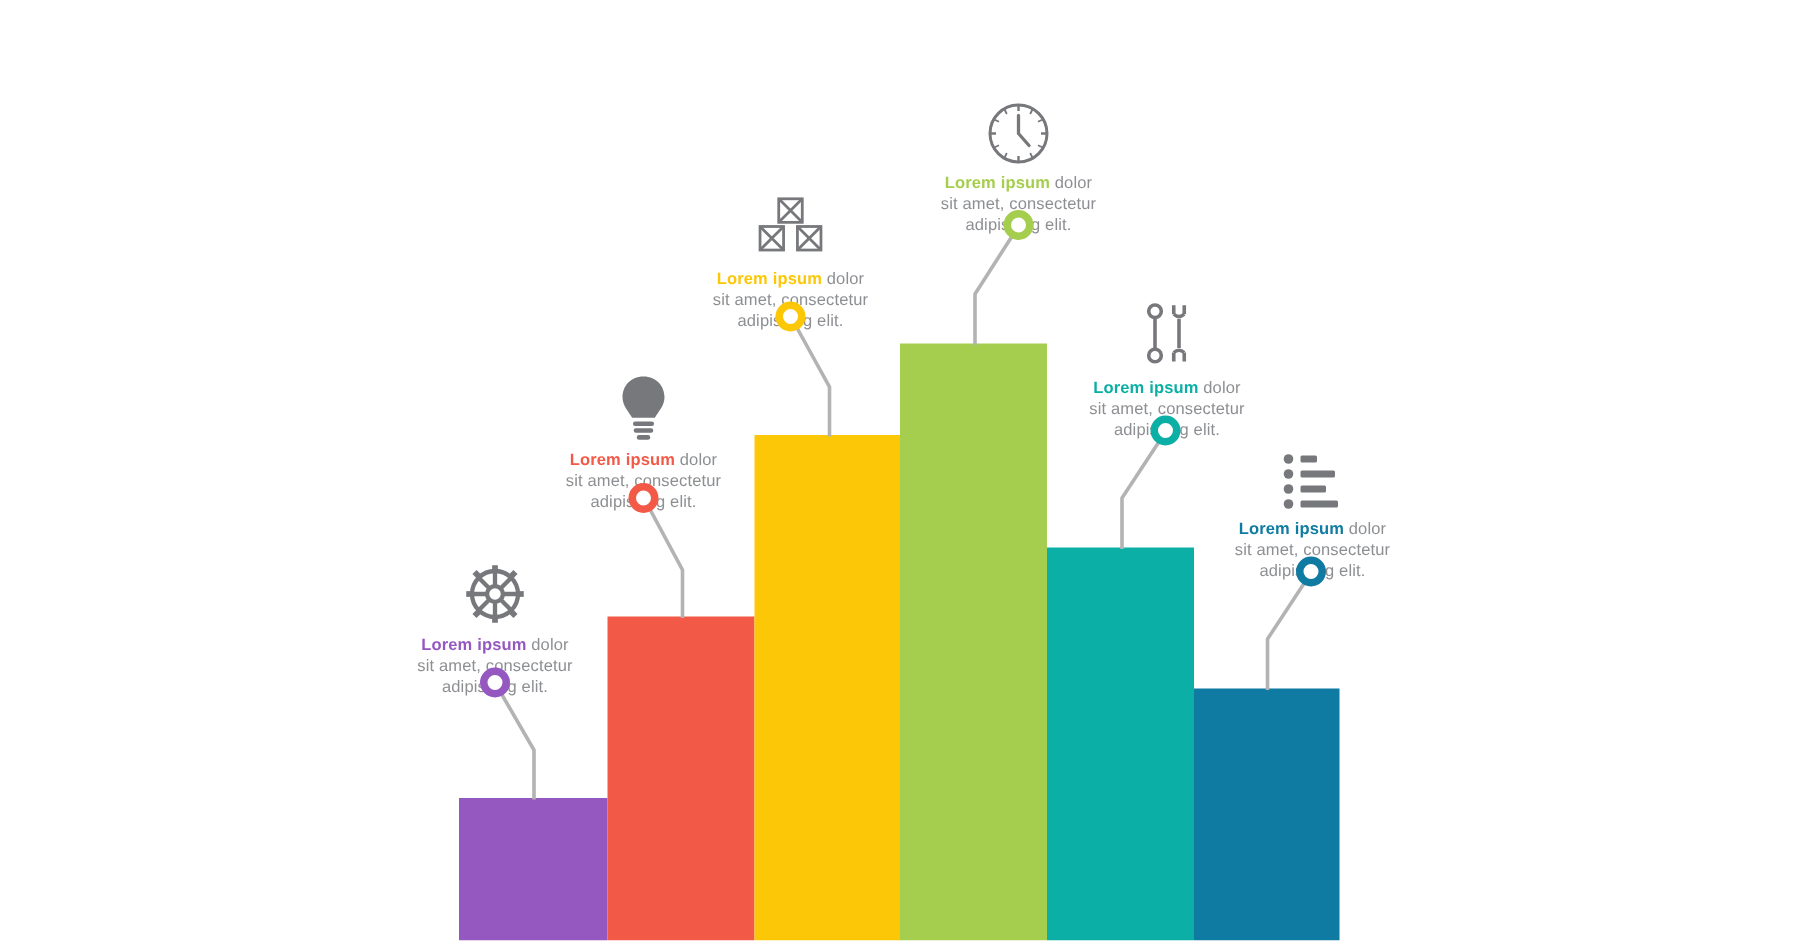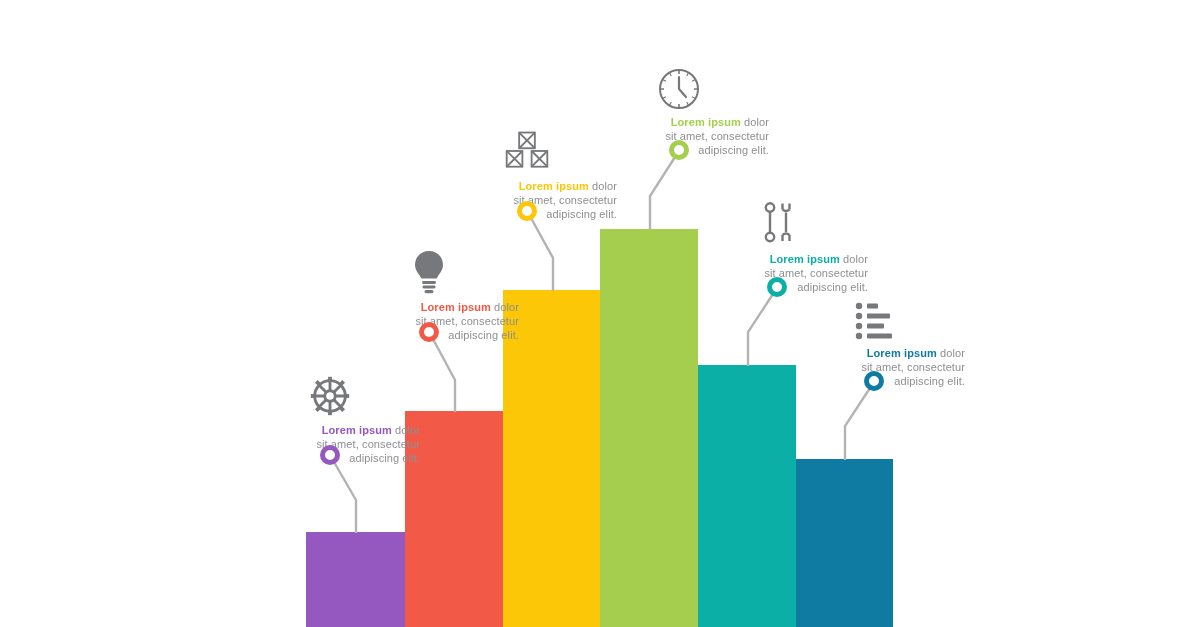--- a/index.html
+++ b/index.html
@@ -11,21 +11,21 @@
   }
   #stage{position:relative;width:1200px;height:627px;overflow:hidden;}
 
   
   .bar{position:absolute;bottom:0;}
 
   
   #connectors{position:absolute;left:0;top:0;width:1200px;height:627px;pointer-events:none;}
 
   
-  .callout{position:absolute;width:180px;text-align:right;}
+  .callout{position:absolute;width:180px;text-align:center;}
   .callout .icon{height:56px;display:flex;align-items:flex-end;justify-content:center;margin-bottom:4px;}
   .callout .icon svg{display:block;}
   .callout .txt{
     font-size:11px;line-height:14px;color:#8d8f92;
     letter-spacing:.1px;
   }
   .callout .txt .hl{font-weight:bold;}
   .ring{
     position:absolute;width:20px;height:20px;border-radius:50%;
     border-width:5px;border-style:solid;background:#ffffff;

